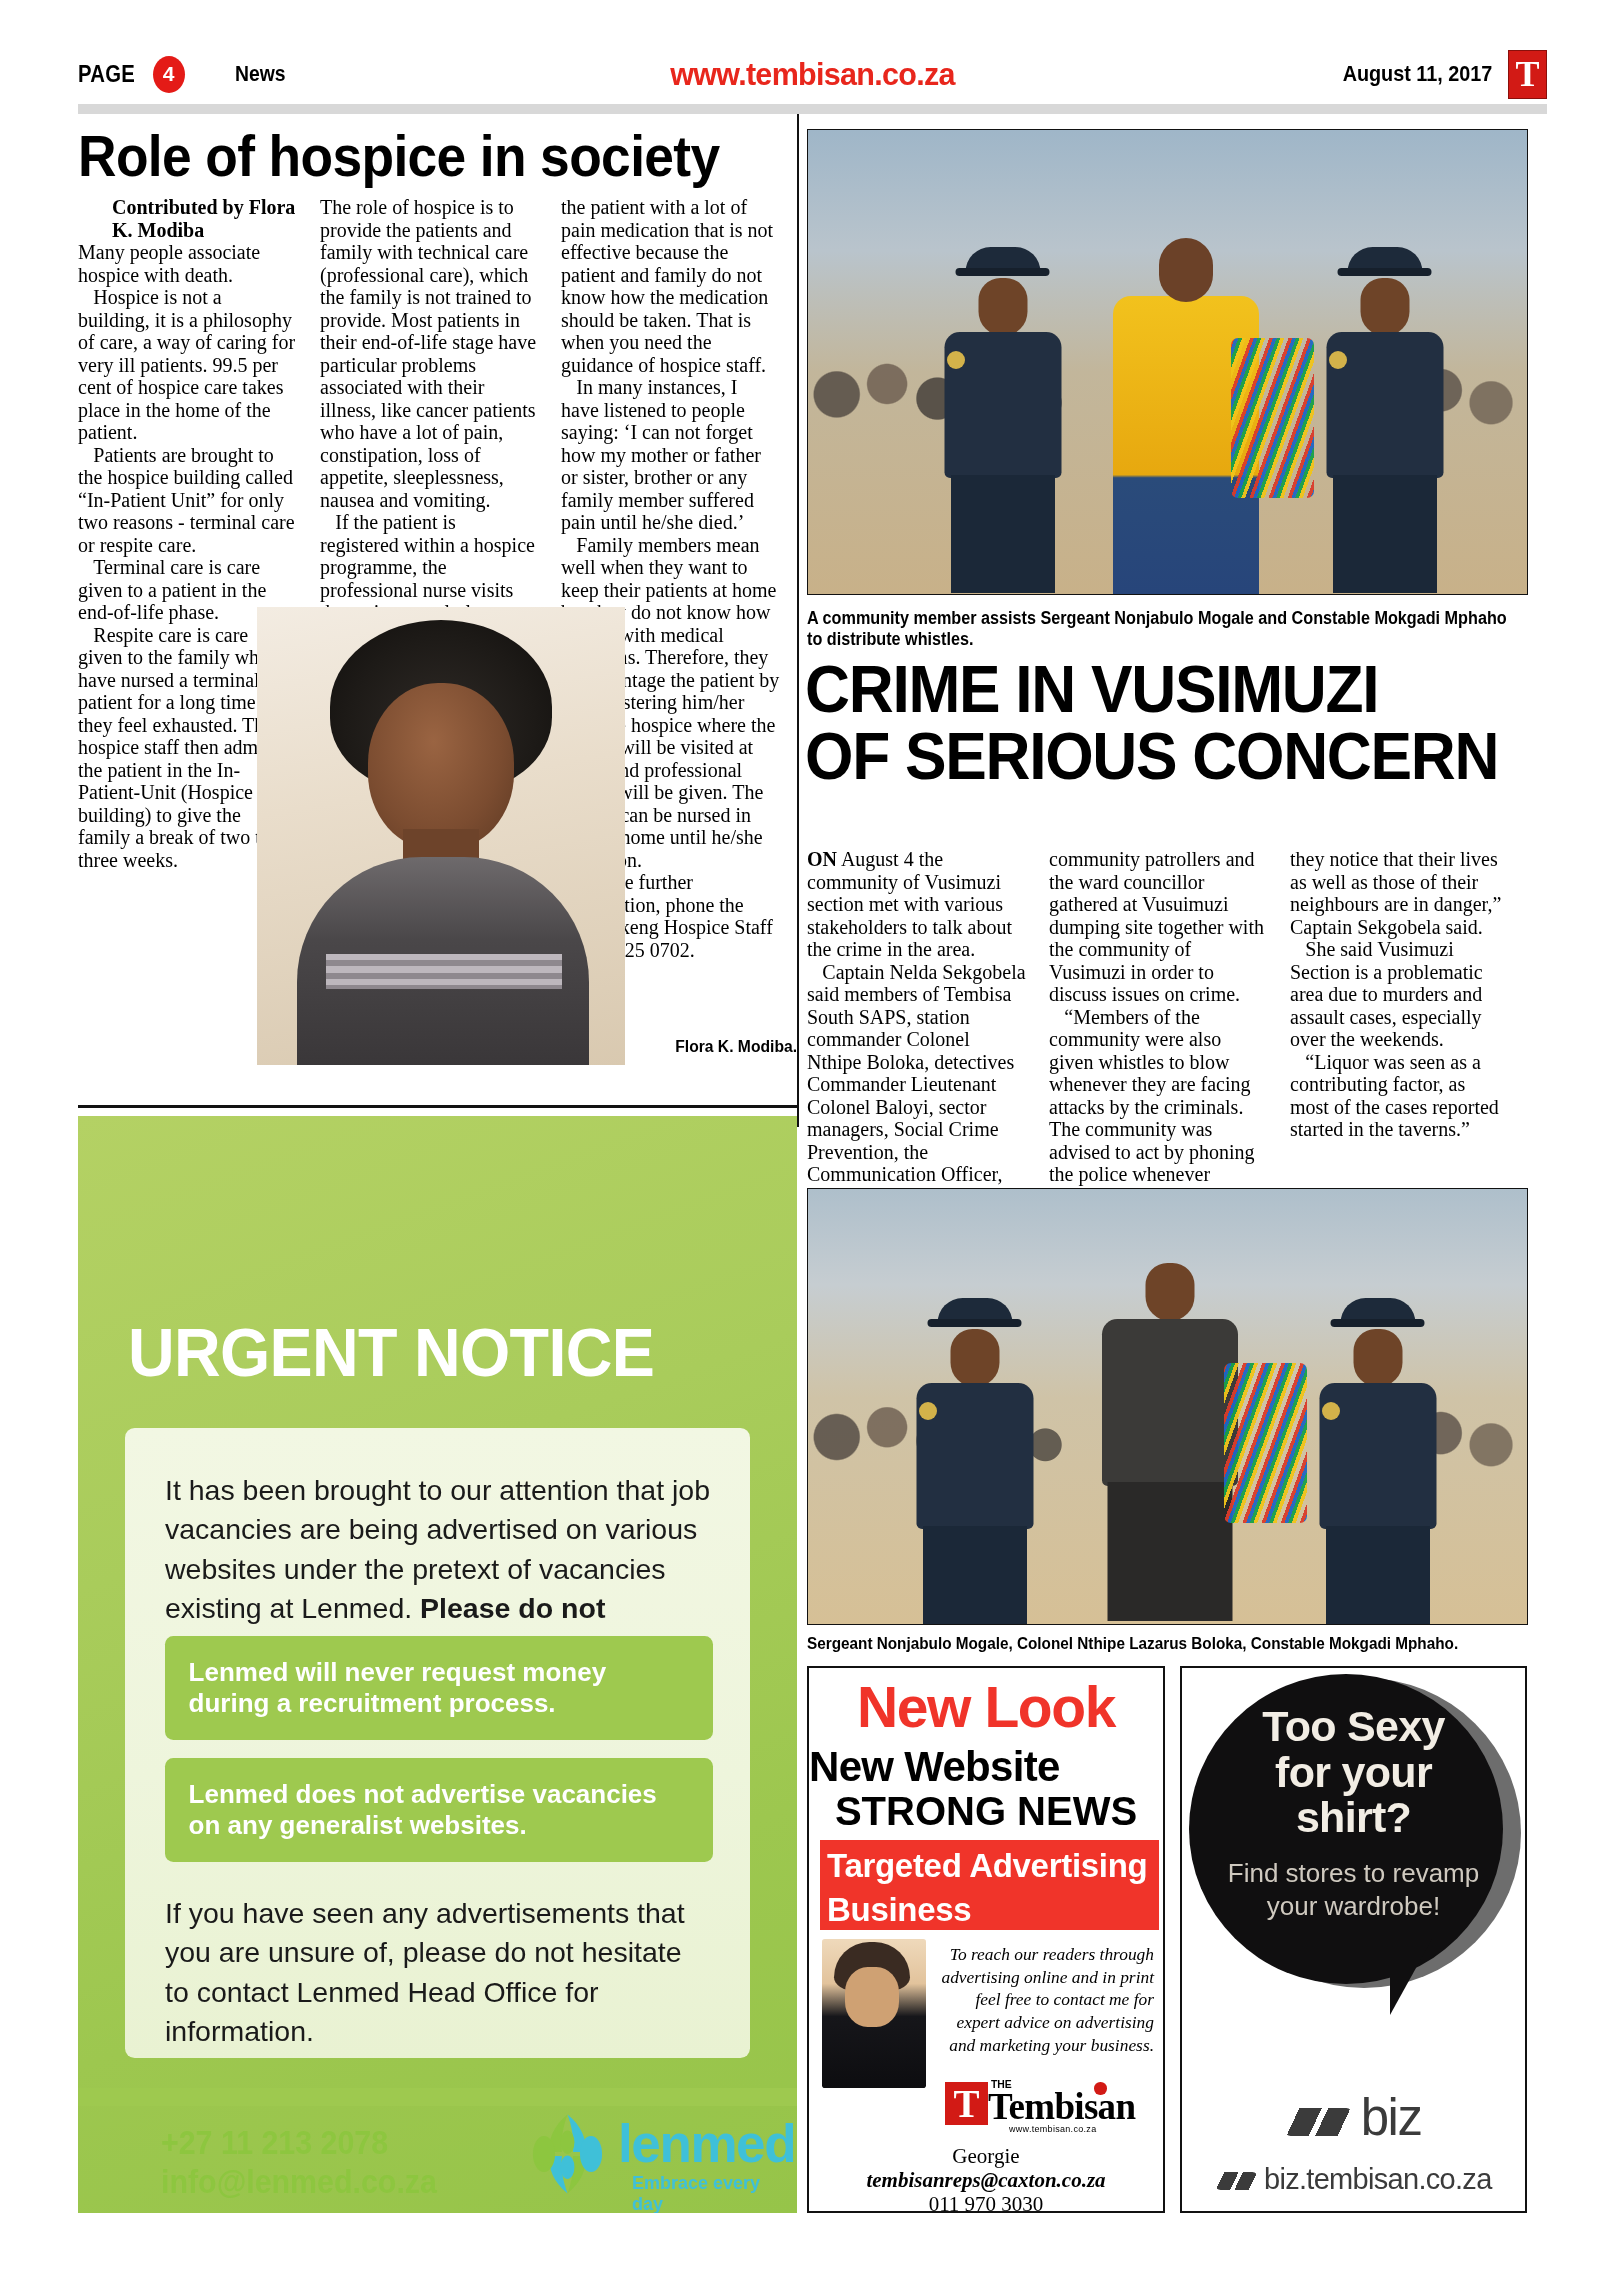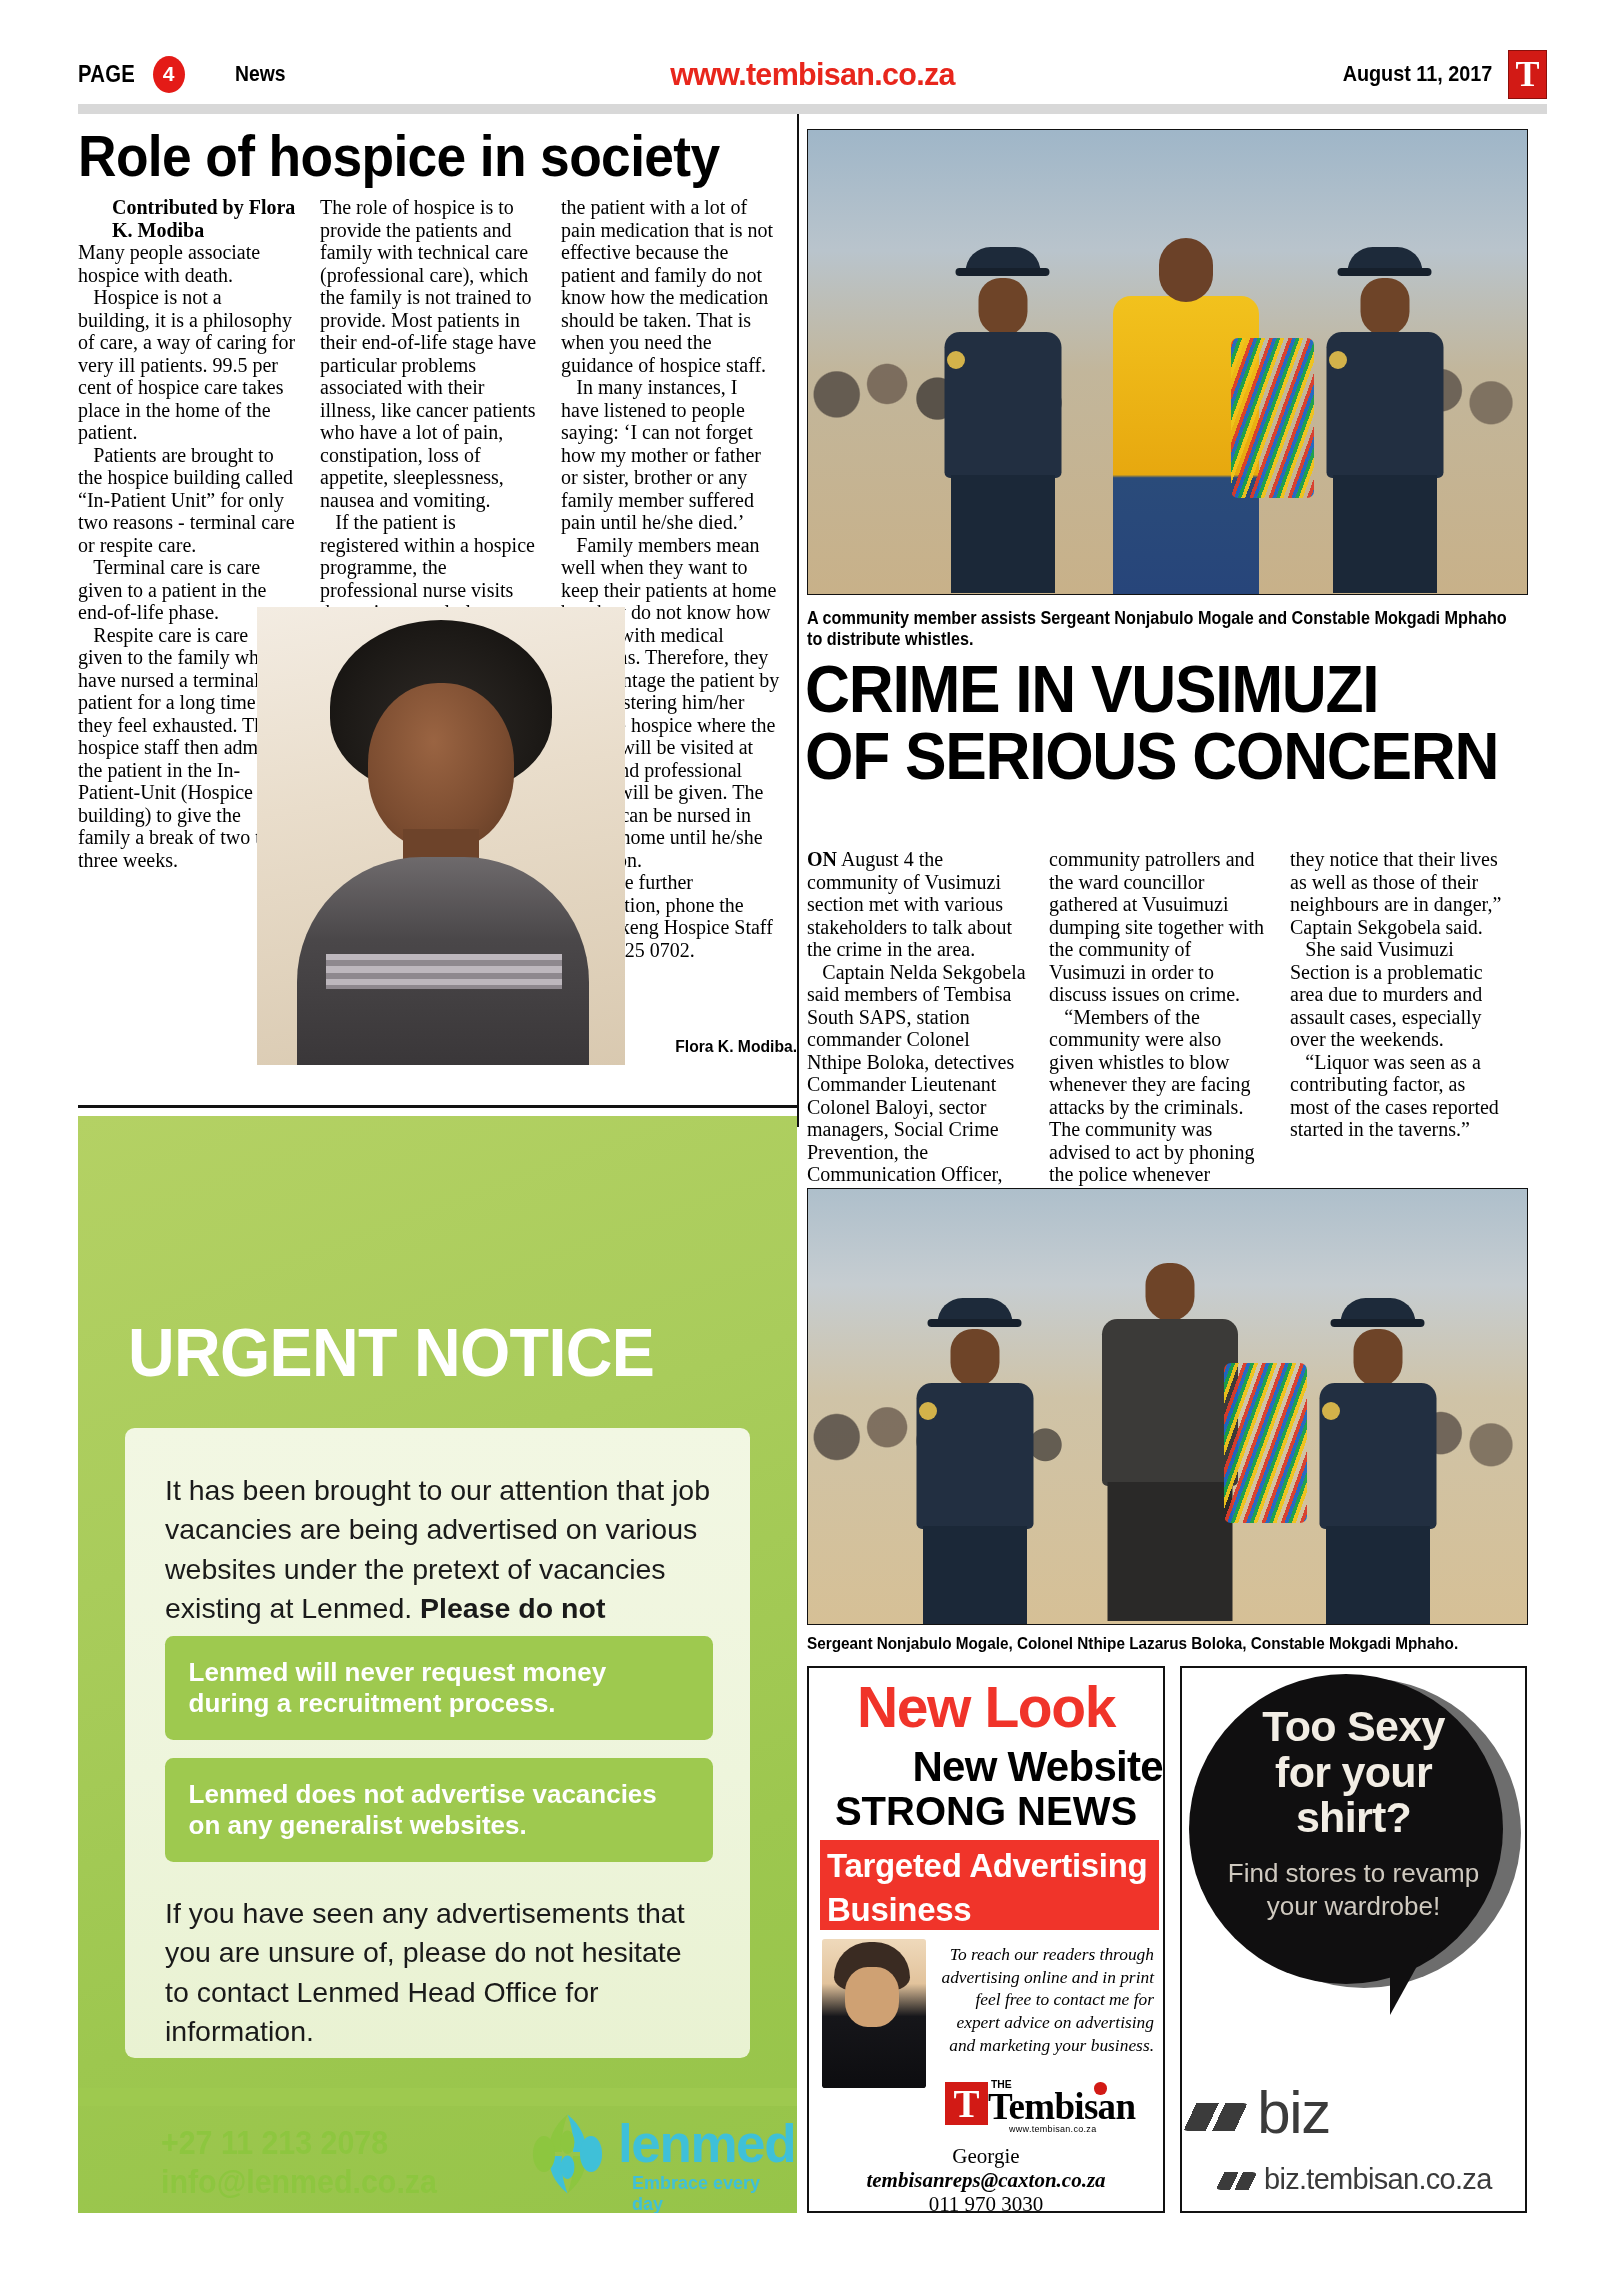--- a/index.html
+++ b/index.html
@@ -296,21 +296,21 @@
   .newlook {
     position: absolute; left: 807px; top: 1666px; width: 358px; height: 547px;
     border: 2.8px solid #111; background: #fff; overflow: hidden;
   }
   .nl-newlook {
     position: absolute; left: 0; right: 0; top: 5.6px; text-align: center;
     font-family: "Liberation Sans", sans-serif; font-weight: 700;
     font-size: 57px; color: #f0342a; letter-spacing: -1.4px;
   }
   .nl-website {
-    position: absolute; left: 12px; right: 0; top: 75px; text-align: right;
+    position: absolute; left: 0; right: 0; top: 75px; text-align: left;
     font-family: "Liberation Sans", sans-serif; font-weight: 700;
     font-size: 42px; letter-spacing: -0.7px;
   }
   .nl-strong {
     position: absolute; left: 0; right: 0; top: 121px; text-align: center;
     font-family: "Liberation Sans", sans-serif; font-weight: 700;
     font-size: 40px; letter-spacing: 0;
   }
   .nl-redbar {
     position: absolute; left: 11px; right: 4.2px; top: 172px; height: 90px;
@@ -391,22 +391,22 @@
     position: absolute; left: 0; right: 0; top: 36px; text-align: center;
     color: #f2ede4; font-family: "Liberation Sans", sans-serif; font-weight: 700;
     font-size: 43px; line-height: 1.06; letter-spacing: -0.7px;
   }
   .biz-sub {
     position: absolute; left: 0; right: 0; top: 189px; text-align: center;
     color: #cfc9bf; font-family: "Liberation Sans", sans-serif;
     font-size: 26px; line-height: 1.26;
   }
   .biz-logo {
-    position: absolute; left: 0; right: 0; bottom: 64px; 
-    font-family: "Liberation Sans", sans-serif; font-size: 60px; color: #3b3b3b;
+    position: absolute; left: 0; right: 0; bottom: 64px; text-align: center;
+    font-family: "Liberation Sans", sans-serif; font-size: 51px; color: #3b3b3b;
     letter-spacing: -1.4px;
   }
   .biz-url {
     position: absolute; left: 0; right: 0; bottom: 15.3px; text-align: center;
     font-family: "Liberation Sans", sans-serif; font-size: 29px; color: #3b3b3b;
     letter-spacing: -0.7px;
   }
   .shake {
     display: inline-block; width: 67px; height: 28px; vertical-align: middle;
     margin-right: 8.3px;

